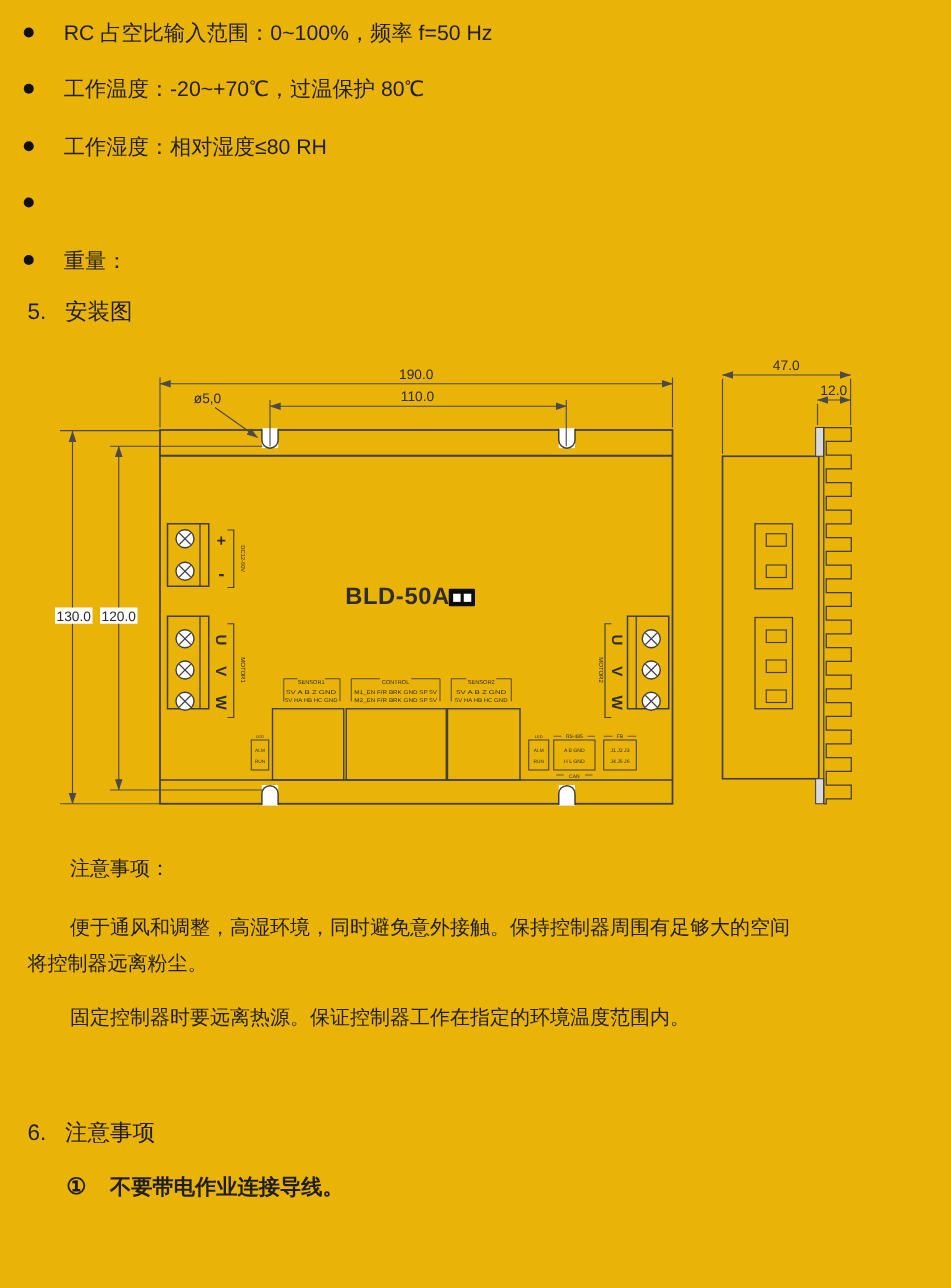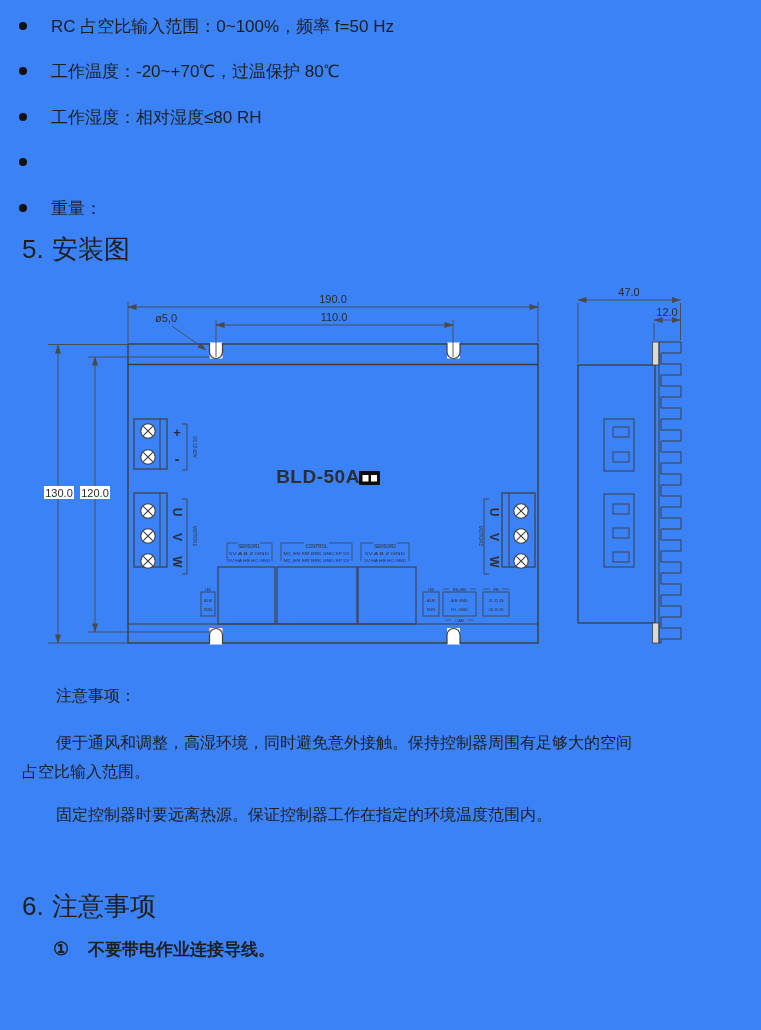--- a/index.html
+++ b/index.html
@@ -1,23 +1,23 @@
 <!DOCTYPE html>
 <html><head>
 <meta charset="utf-8">
 <style>
   html,body { margin:0; padding:0; background:#fff; }
-  .page { position:relative; width:761px; height:1030px; background:#3b82f6;
+  .page { position:relative; width:761px; height:1030px; background:#eab308;
           font-family:"Liberation Sans", sans-serif; color:#1e1e1e; overflow:hidden; }
 
   .spec-item { position:absolute; left:19px; font-size:17px; line-height:20px; white-space:nowrap; }
   .dot { display:inline-block; width:8px; height:8px; border-radius:50%; background:#111;
          margin-right:24px; vertical-align:middle; margin-bottom:4px; }
 
-  .sec-h { position:absolute; left:22px; font-size:26px; line-height:24px; white-space:nowrap; }
+  .sec-h { position:absolute; left:22px; font-size:18px; line-height:24px; white-space:nowrap; }
   .sec-h .num { display:inline-block; width:30px; }
 
   .para-line { position:absolute; font-size:16px; line-height:20px; white-space:nowrap; }
 
   .elec-item { position:absolute; left:53px; font-size:17px; line-height:20px; white-space:nowrap;font-weight:bold; }
   .elec-item .marker { display:inline-block; width:35px; font-size:18px; }
 
   svg { position:absolute; left:0; top:270px; }
   svg text { font-family:"Liberation Sans", sans-serif; fill:#2e2e2e; stroke:none; }
   .ln   { stroke:#3e3e3e; fill:none; }
@@ -236,21 +236,21 @@
       <text x="629" y="296" text-anchor="middle" class="dimtx">47.0</text>
 
       <line x1="654" y1="323" x2="654" y2="340" class="dimln"></line>
       <line x1="654" y1="320" x2="680.5" y2="320" class="dimln" marker-start="url(#arr)" marker-end="url(#arr)"></line>
       <text x="667" y="316" text-anchor="middle" class="dimtx">12.0</text>
     </g>
   </svg>
 
   <div class="para-line" style="top:686px; left:56px">注意事项：</div>
   <div class="para-line" style="top:733px; left:56px">便于通风和调整，高湿环境，同时避免意外接触。保持控制器周围有足够大的空间</div>
-  <div class="para-line" style="top:762px; left:22px">占空比输入范围。</div>
+  <div class="para-line" style="top:762px; left:22px">将控制器远离粉尘。</div>
   <div class="para-line" style="top:805px; left:56px">固定控制器时要远离热源。保证控制器工作在指定的环境温度范围内。</div>
 
   <div class="sec-h" style="top:894px">
     <span class="num">6.</span><span>注意事项</span>
   </div>
 
   <div class="elec-item" style="top:939px">
     <span class="marker">①</span><span>不要带电作业连接导线。</span>
   </div>
 

